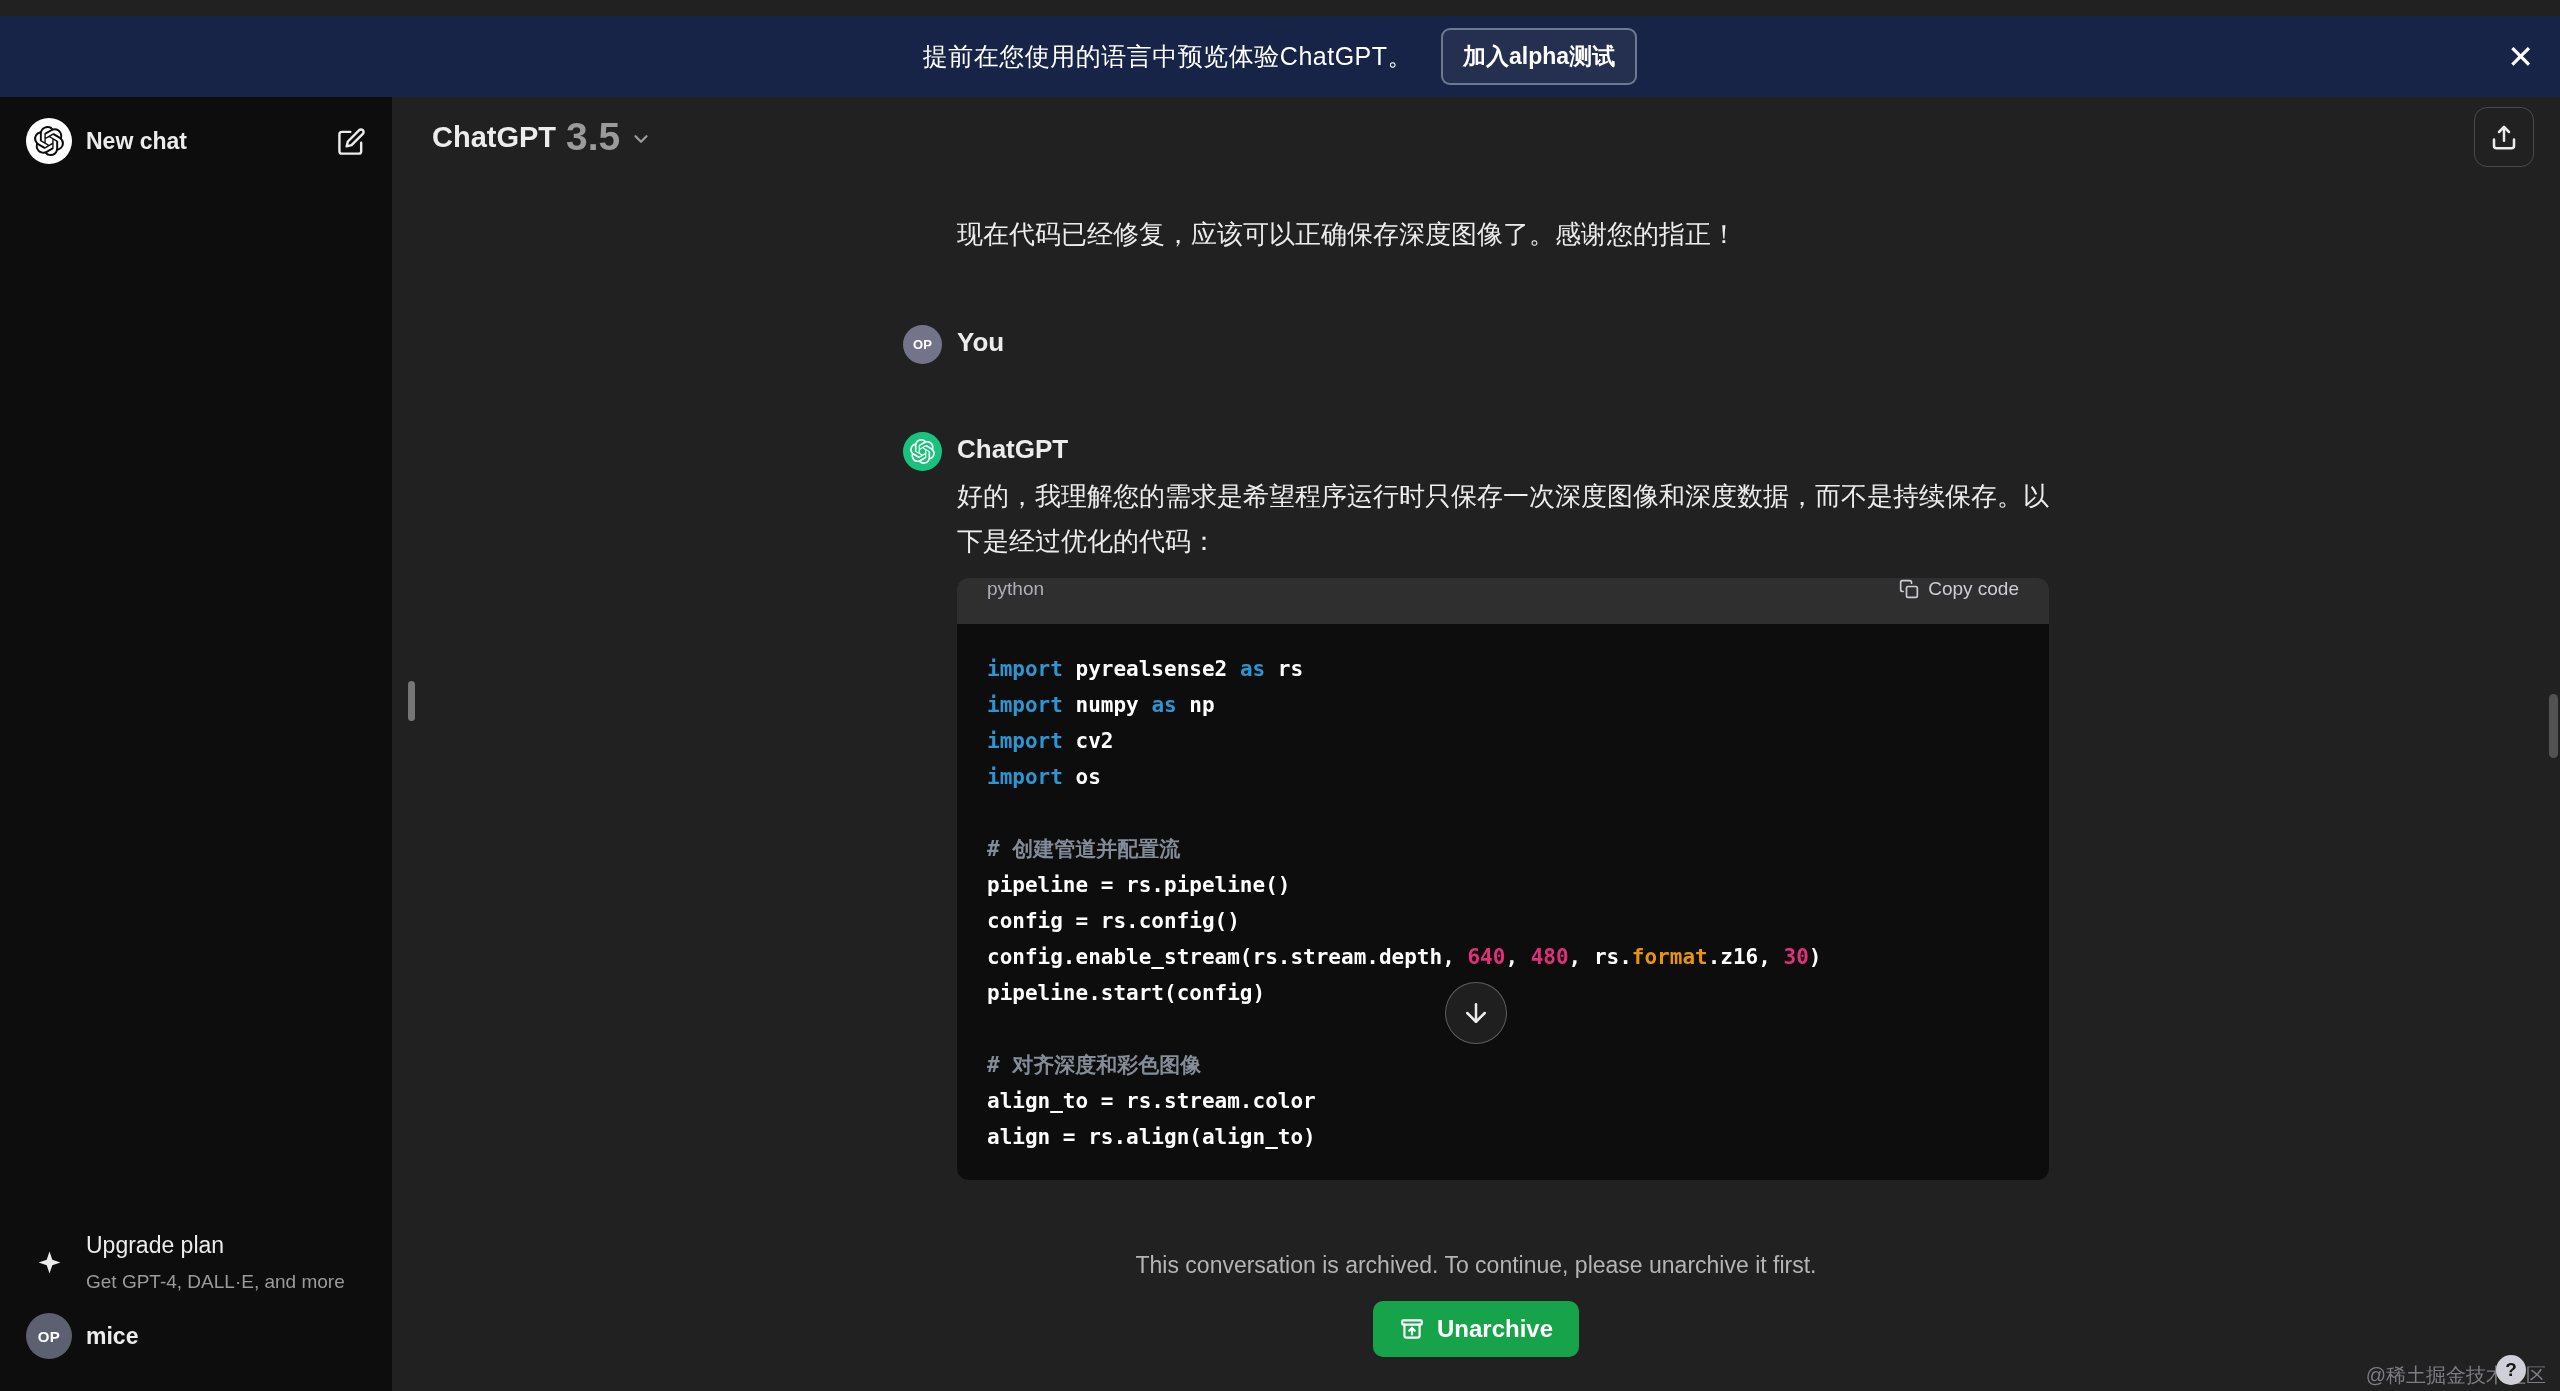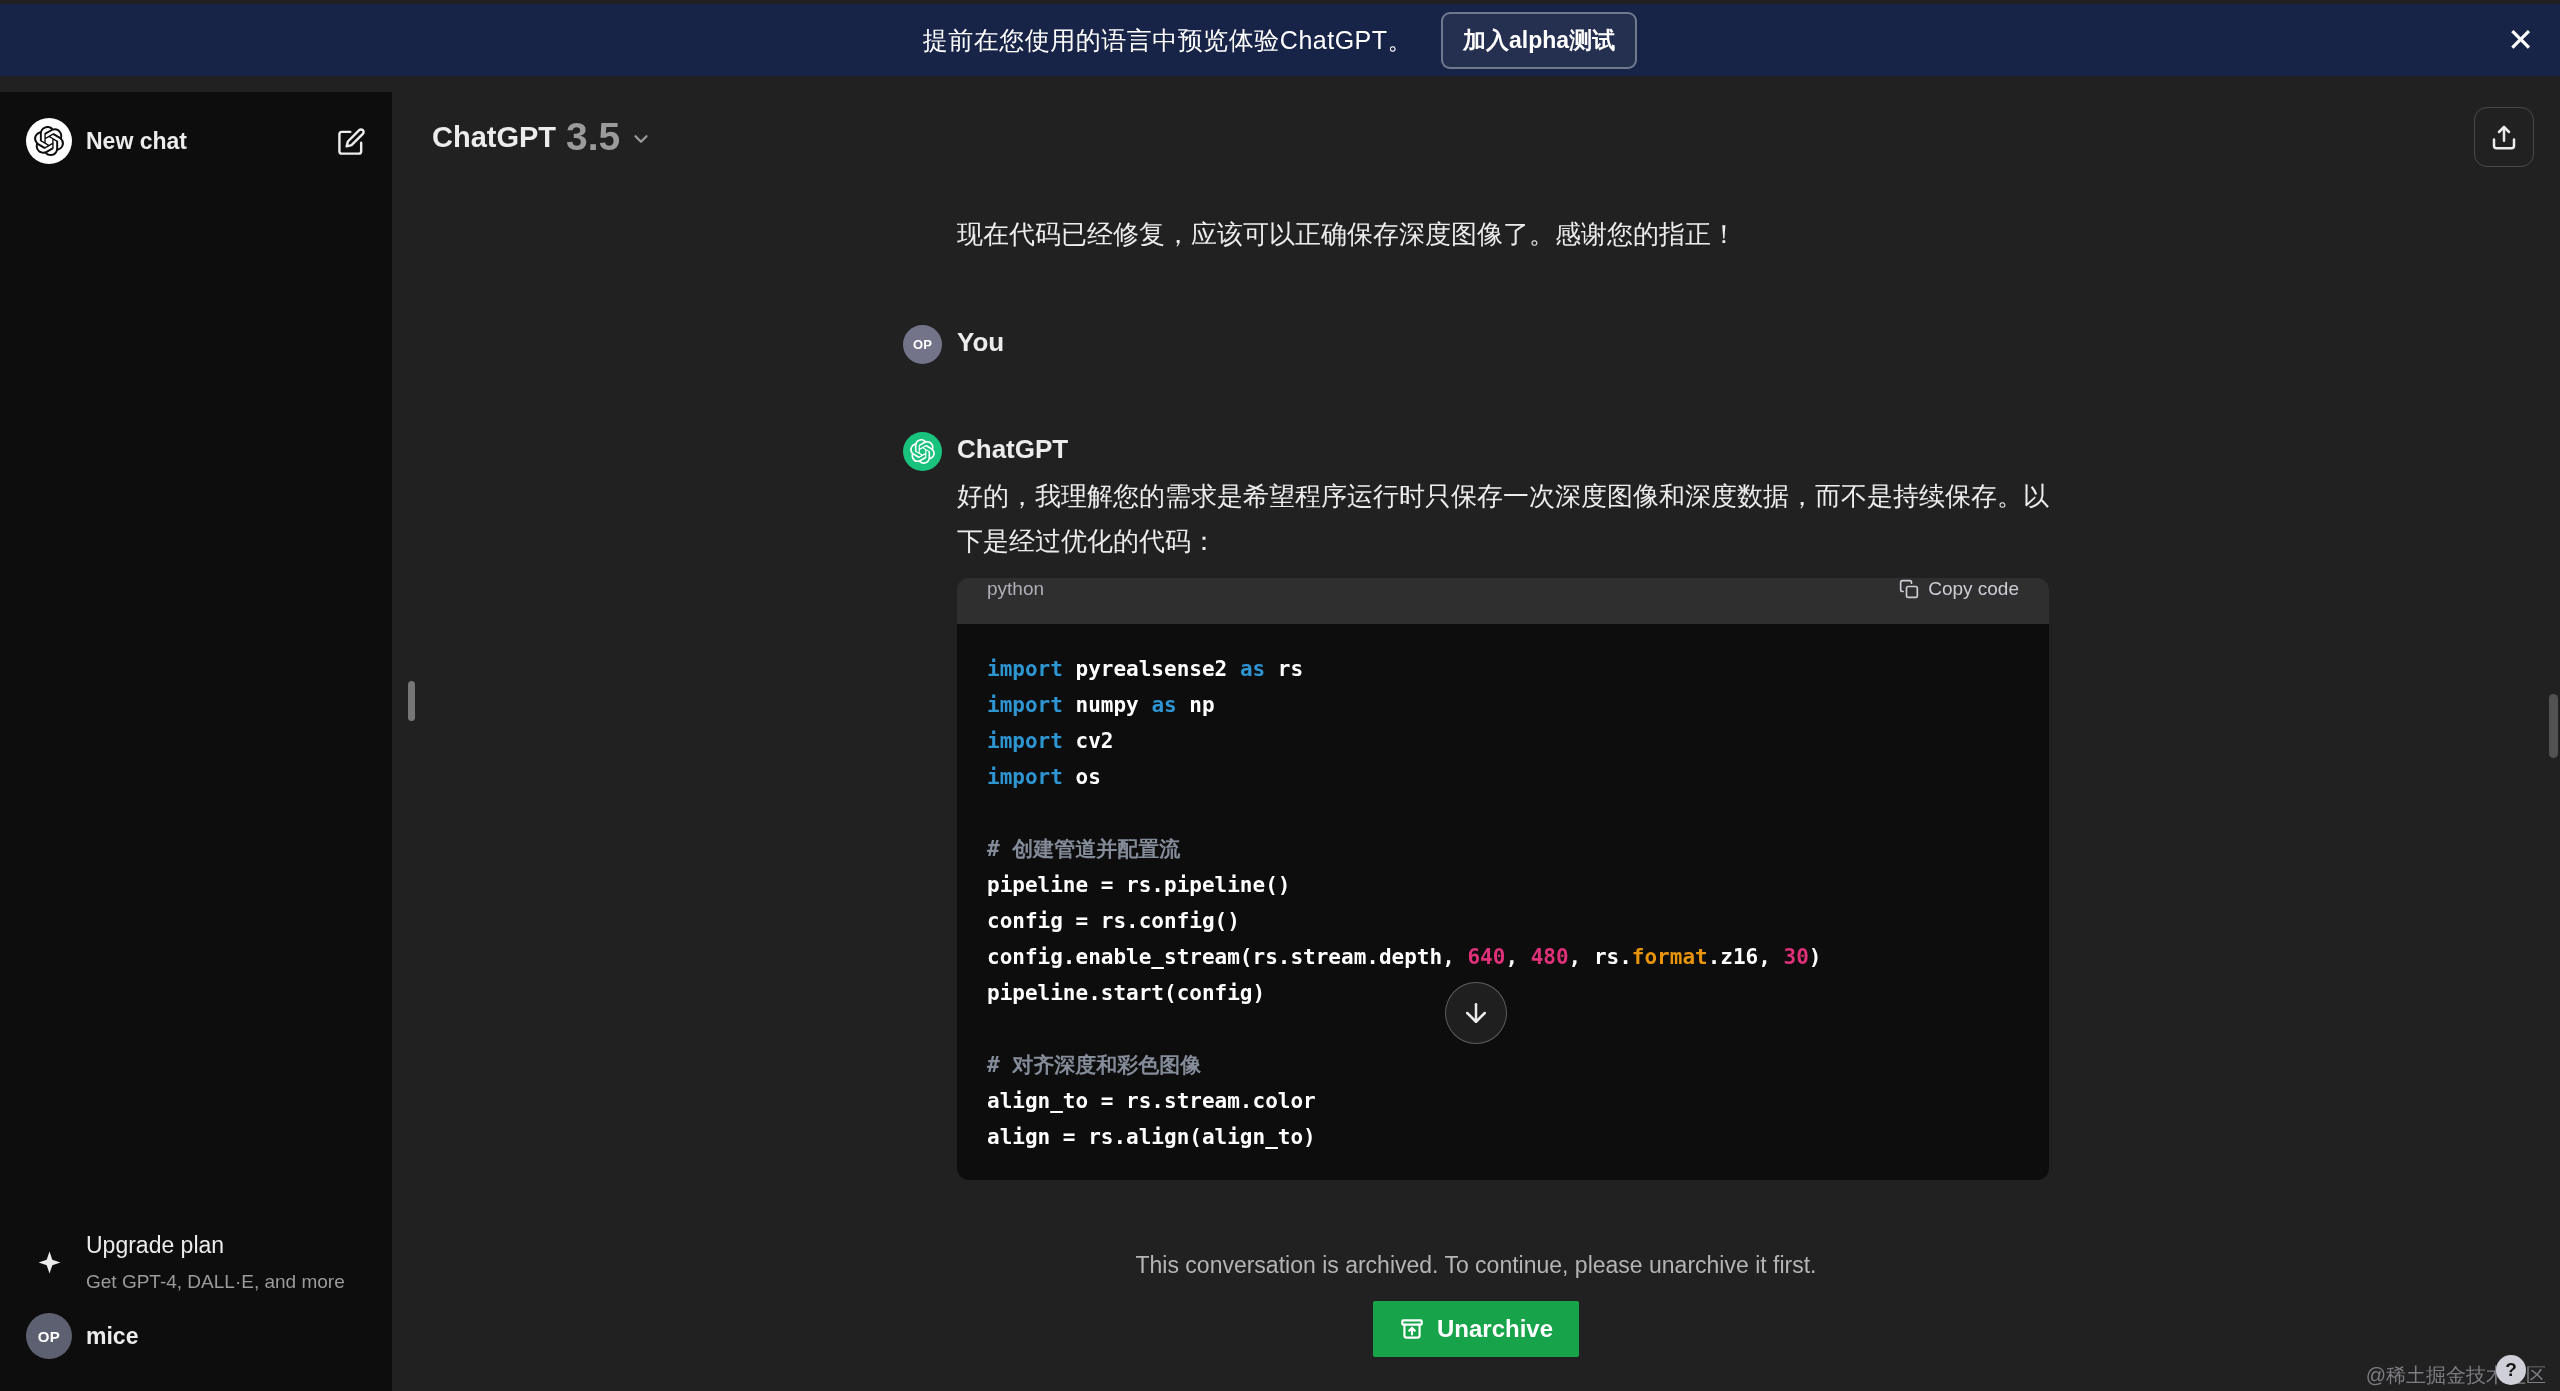--- a/index.html
+++ b/index.html
@@ -2,21 +2,21 @@
 <html style="--banner-bg: #182447; --accent-green: #16a34a; --avatar-green: #19c37d; --code-keyword: #2e95d3; --code-number: #df3079; --code-builtin: #e9950c; --code-comment: #848c99;"><head>
 <meta charset="utf-8">
 <style>
   * { box-sizing: border-box; margin: 0; padding: 0; }
   html,body { background:#000; }
   body { font-family:"Liberation Sans","DejaVu Sans",sans-serif; }
 
   #screen { position:relative; width:2560px; height:1391px; overflow:hidden; background:#212121; color:#ececec; }
 
   
-  .banner { position:absolute; top:4px; left:0; right:0; height:72px; background:var(--banner-bg,#182447);
+  .banner { position:absolute; top:16px; left:0; right:0; height:81px; background:var(--banner-bg,#182447);
             display:flex; align-items:center; justify-content:center; gap:28px; z-index:20; }
   .banner-text { font-size:25px; color:#fff; letter-spacing:.5px; }
   .banner-btn { background:rgba(255,255,255,.06); border:2px solid rgba(255,255,255,.35); border-radius:9px;
                 color:#fff; font-size:23px; font-weight:700; padding:11px 20px; cursor:pointer;
                 font-family:inherit; }
   .banner-close { position:absolute; right:26px; top:50%; transform:translateY(-50%);
                   color:#fff; font-size:32px; font-weight:300; cursor:pointer; line-height:1; }
 
   
   .sidebar { position:absolute; left:0; top:92px; bottom:0; width:392px; background:#0d0d0d;
@@ -83,21 +83,21 @@
 
   .scroll-down { position:absolute; left:50%; transform:translateX(-50%); bottom:205px;
                  width:62px; height:62px; border-radius:50%; background:#1f1f1f;
                  border:1px solid rgba(255,255,255,.28); display:flex; align-items:center; justify-content:center;
                  cursor:pointer; z-index:6; color:#ececec; }
   .scroll-down svg { width:30px; height:30px; }
 
   
   .main-footer { flex:none; display:flex; flex-direction:column; align-items:center; padding-bottom:34px; }
   .archived-notice { font-size:23px; color:#b4b4b4; line-height:32px; }
-  .unarchive-btn { margin-top:20px; height:56px; padding:0 26px; border-radius:2px;
+  .unarchive-btn { margin-top:20px; height:56px; padding:0 26px; border-radius:10px;
                    background:var(--accent-green,#16a34a); color:#fff; font-size:24px; font-weight:700;
                    display:flex; align-items:center; gap:12px; border:none; cursor:pointer; font-family:inherit; }
   .unarchive-btn svg { width:26px; height:26px; }
 
   .help-btn { position:absolute; right:34px; bottom:6px; width:30px; height:30px; border-radius:50%;
               background:#cfcfd8; color:#141414; font-size:19px; font-weight:700;
               display:flex; align-items:center; justify-content:center; cursor:pointer; z-index:7; }
   .watermark { position:absolute; right:14px; bottom:2px; font-size:20px; color:#9b9ba3; opacity:.75; z-index:6; }
 
   .resize-handle { position:absolute; left:408px; top:681px; width:7px; height:40px; border-radius:4px;

